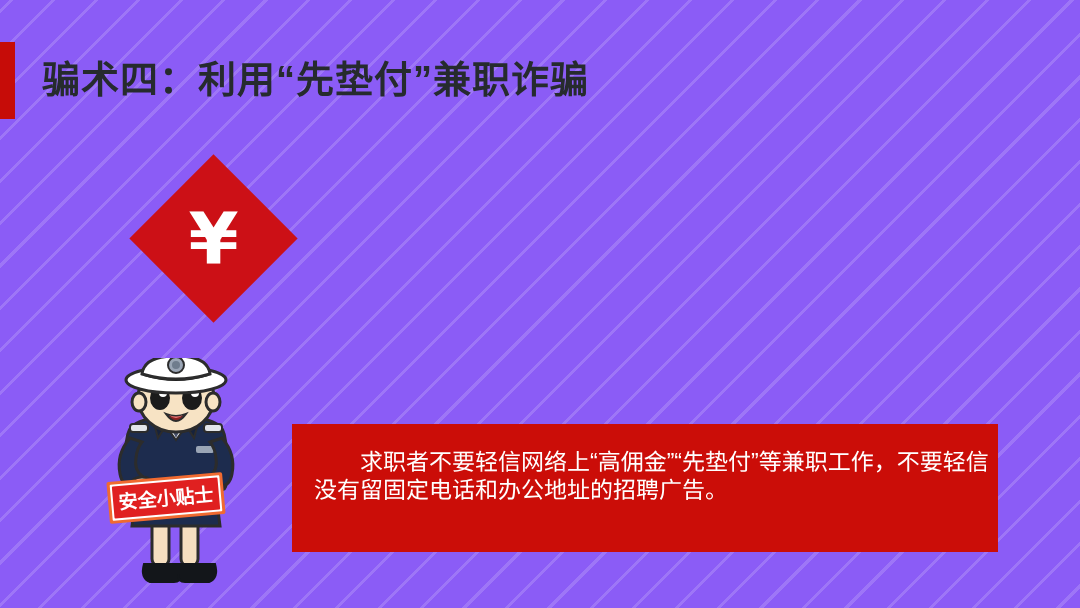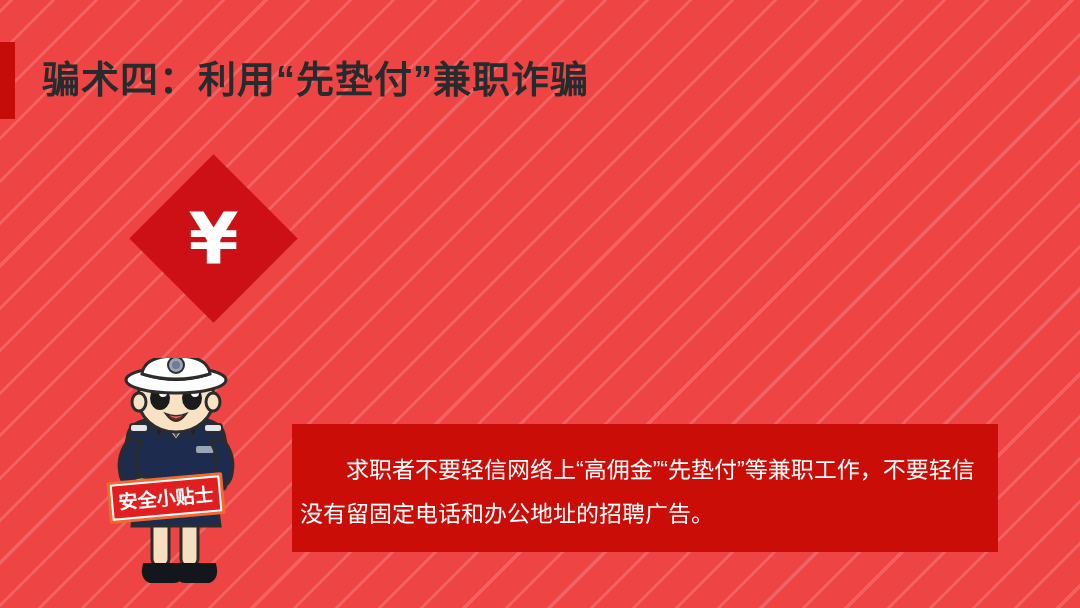--- a/index.html
+++ b/index.html
@@ -12,21 +12,21 @@
     height: 608px;
     overflow: hidden;
     font-family: "Liberation Sans", "DejaVu Sans", sans-serif;
   }
 
   
   #slide {
     position: relative;
     width: 1080px;
     height: 608px;
-    background-color: #ef4444;
+    background-color: #8b5cf6;
     overflow: hidden;
   }
 
   
   #stripes {
     position: absolute;
     inset: 0;
     background-image: repeating-linear-gradient(
         -45deg,
         rgba(255,255,255,0.00) 0px,
@@ -106,25 +106,25 @@
   #advice-box {
     position: absolute;
     left: 292px;
     top: 424px;
     width: 706px;
     height: 128px;
     background: #cb0d08;
   }
   #advice-text {
     position: absolute;
-    left: 300px;
+    left: 314px;
     top: 448px;
     width: 690px;
     font-size: 23px;
-    line-height: 44px;
+    line-height: 28px;
     color: #ffffff;
     text-indent: 2em;
     font-weight: 500;
   }
 
   
   #mascot {
     position: absolute;
     left: 86px;
     top: 358px;

